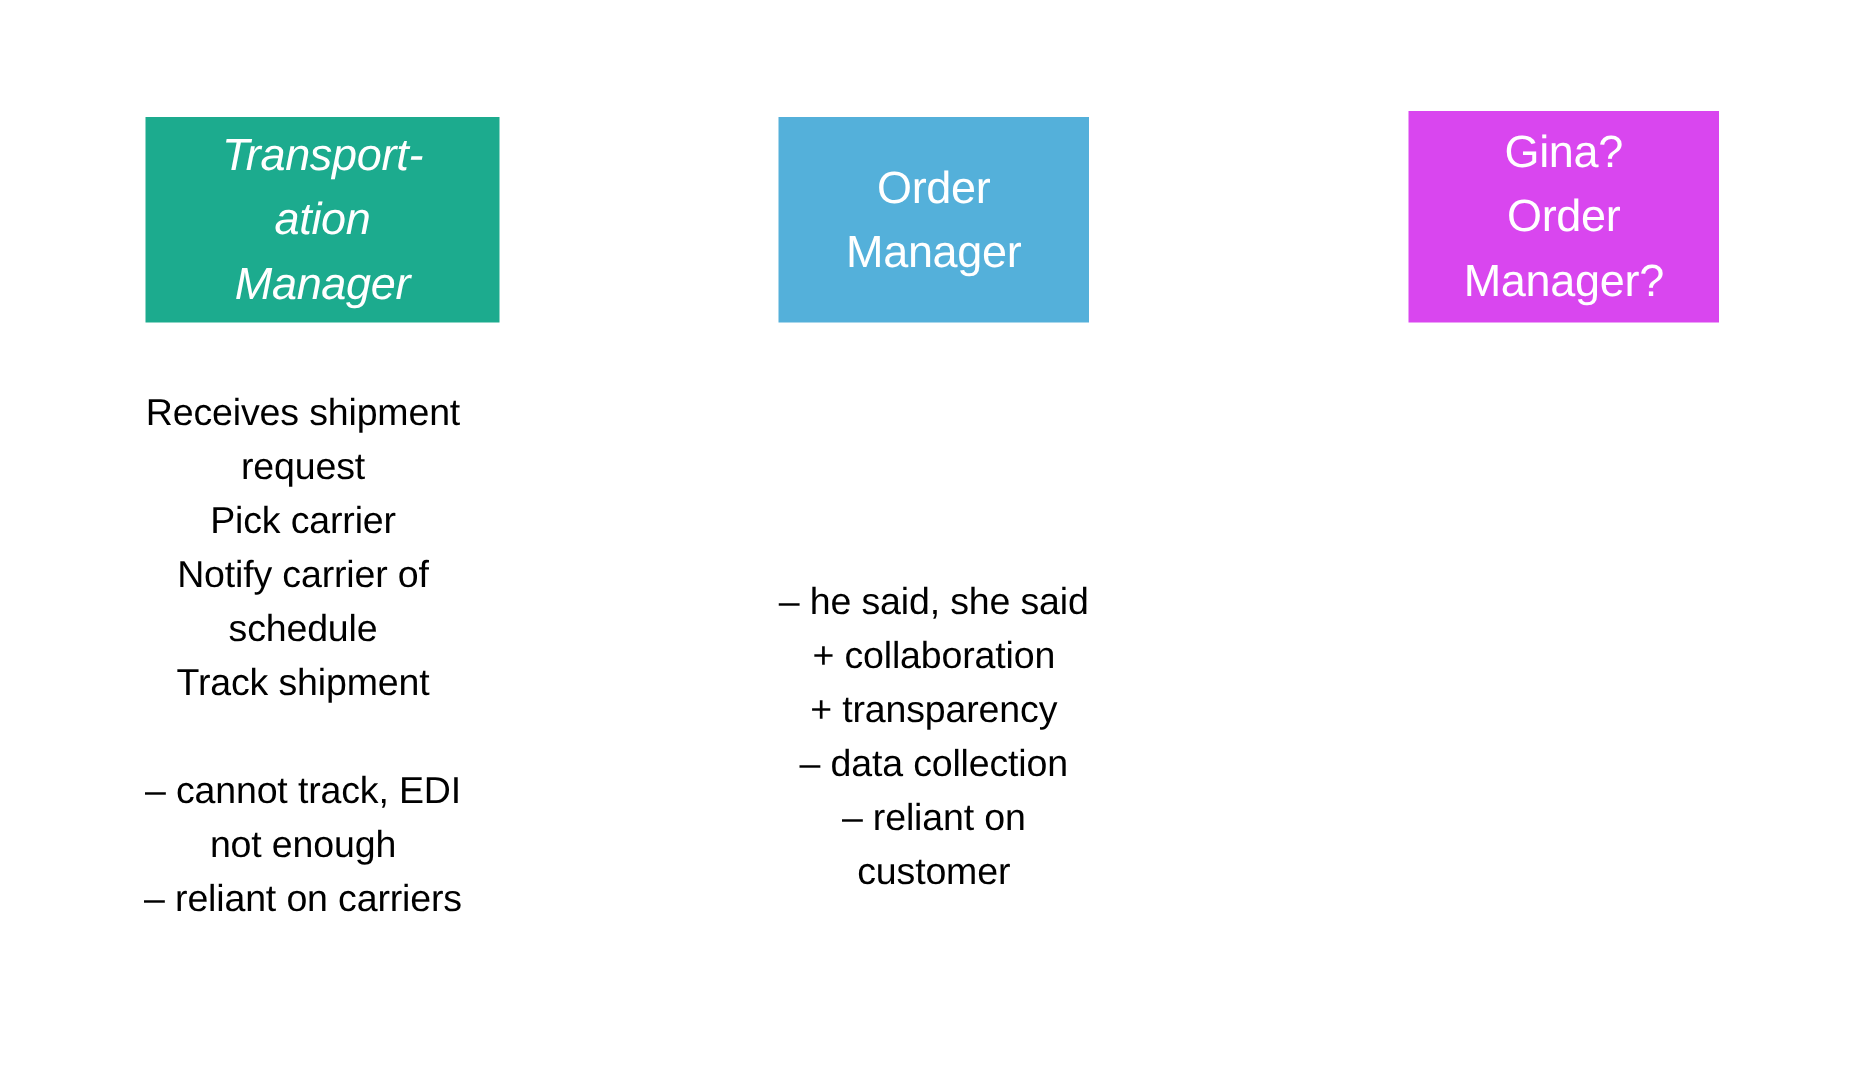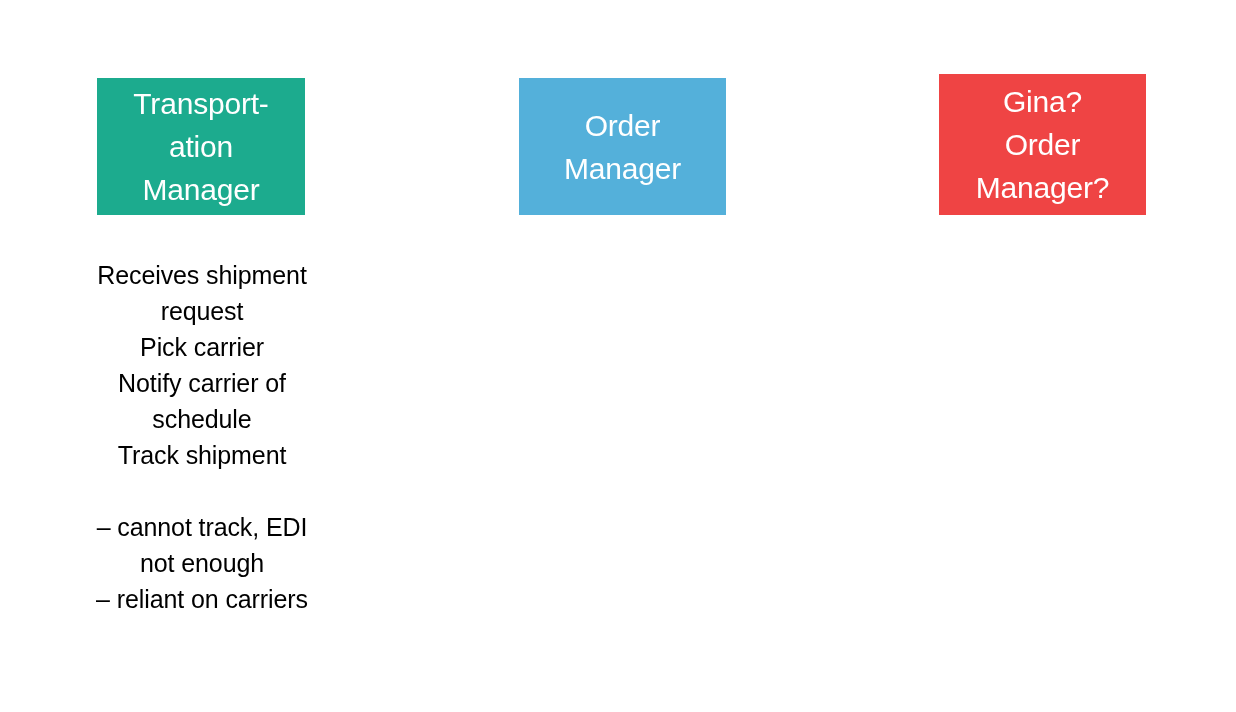--- a/index.html
+++ b/index.html
@@ -47,39 +47,40 @@
     line-height: 43px;
     font-weight: 400;
     letter-spacing: -0.2px;
     box-sizing: border-box;
     padding: 4px 6px;
   }
 
   .header-box-1 {
     left: 57px;
     top: 78px;
-    width: 208px;
+    width: 236px;
     height: 137px;
     background: #1cab8e;
+    font-style: italic;
   }
 
   .header-box-2 {
     left: 54px;
     top: 78px;
     width: 207px;
     height: 137px;
     background: #54b0da;
   }
 
   .header-box-3 {
     left: 54px;
     top: 74px;
     width: 207px;
     height: 141px;
-    background: #ef4444;
+    background: #d946ef;
   }
 
   .header-text {
     white-space: pre-line;
     display: block;
     width: 100%;
   }
 
   
   .body-block {
@@ -121,20 +122,26 @@
 Notify carrier of
 schedule
 Track shipment</div>
   </div>
 
   <div class="column col-2">
     <div class="header-box header-box-2">
       <span class="header-text">Order
 Manager</span>
     </div>
+    <div class="body-block body-2b">– he said, she said
++ collaboration
++ transparency
+– data collection
+– reliant on
+customer</div>
   </div>
 
   <div class="column col-3">
     <div class="header-box header-box-3">
       <span class="header-text">Gina?
 Order
 Manager?</span>
     </div>
   </div>
 

